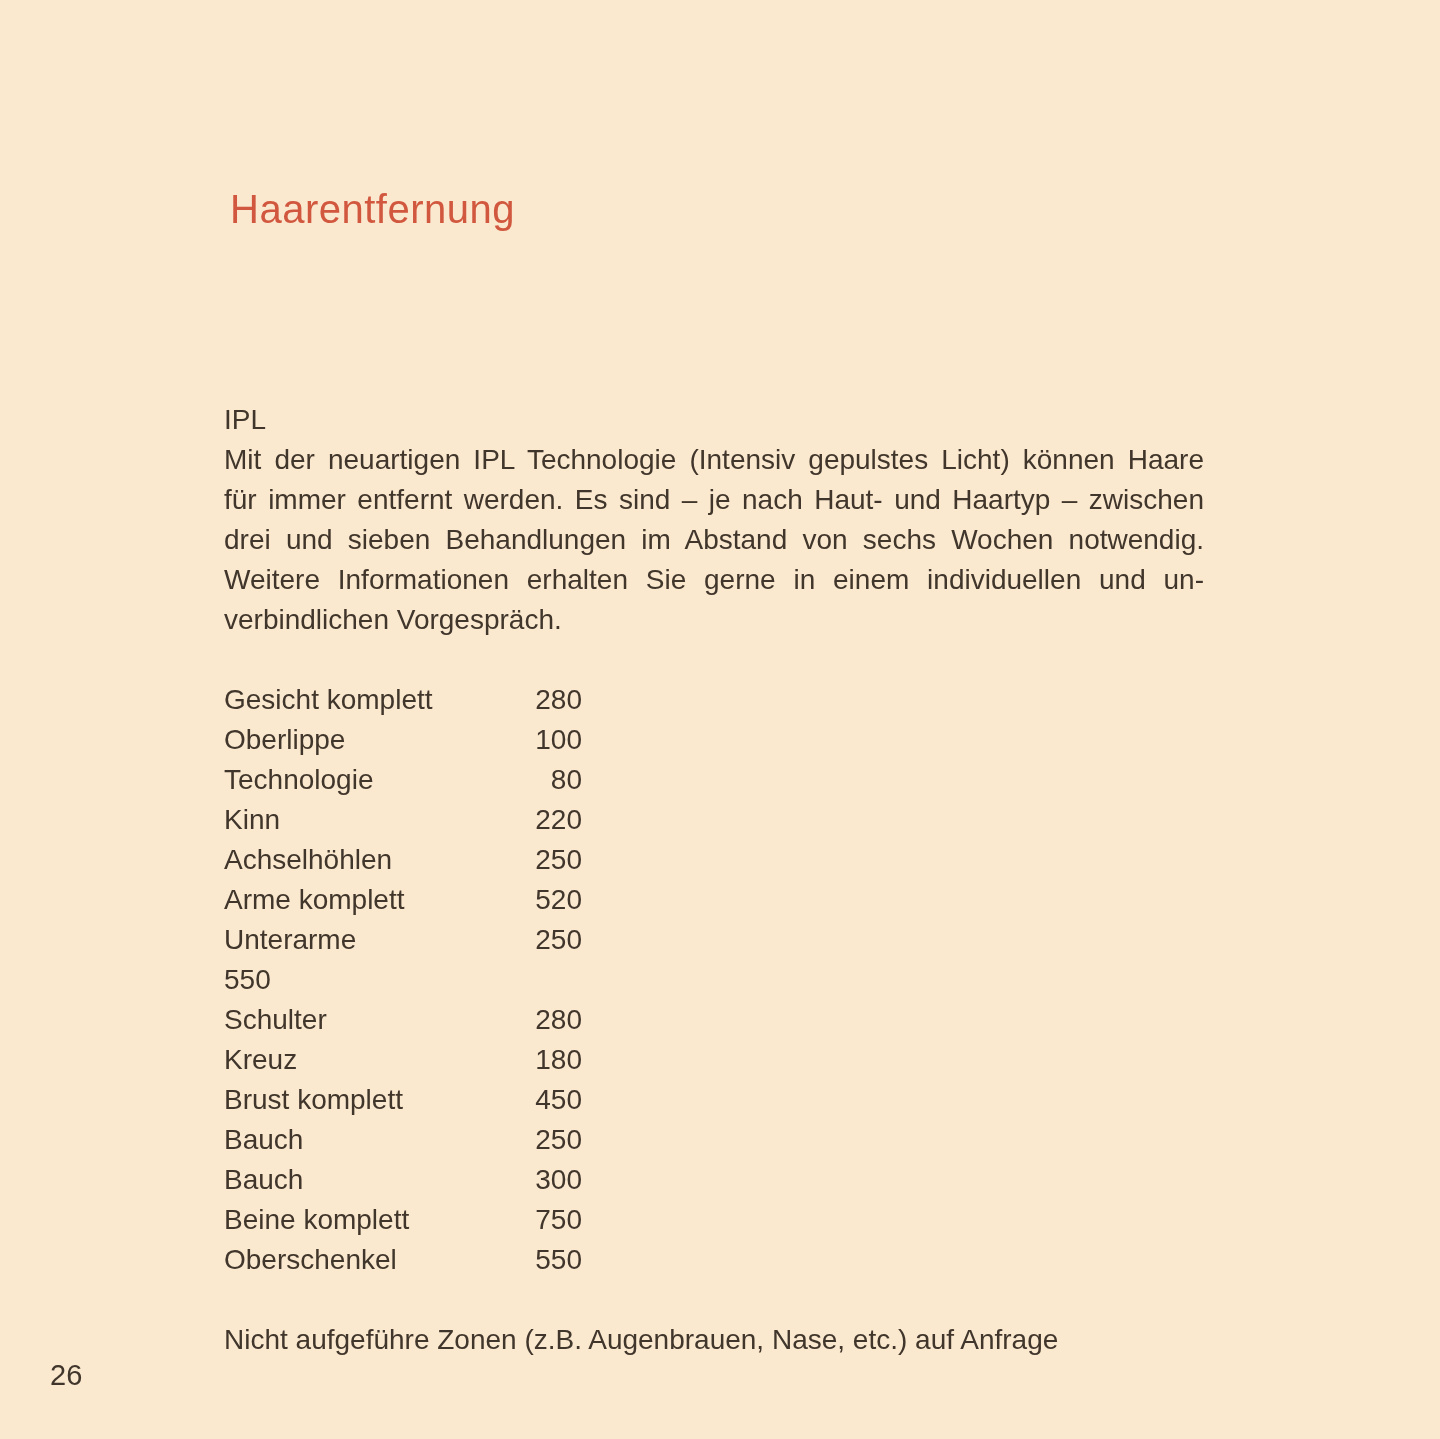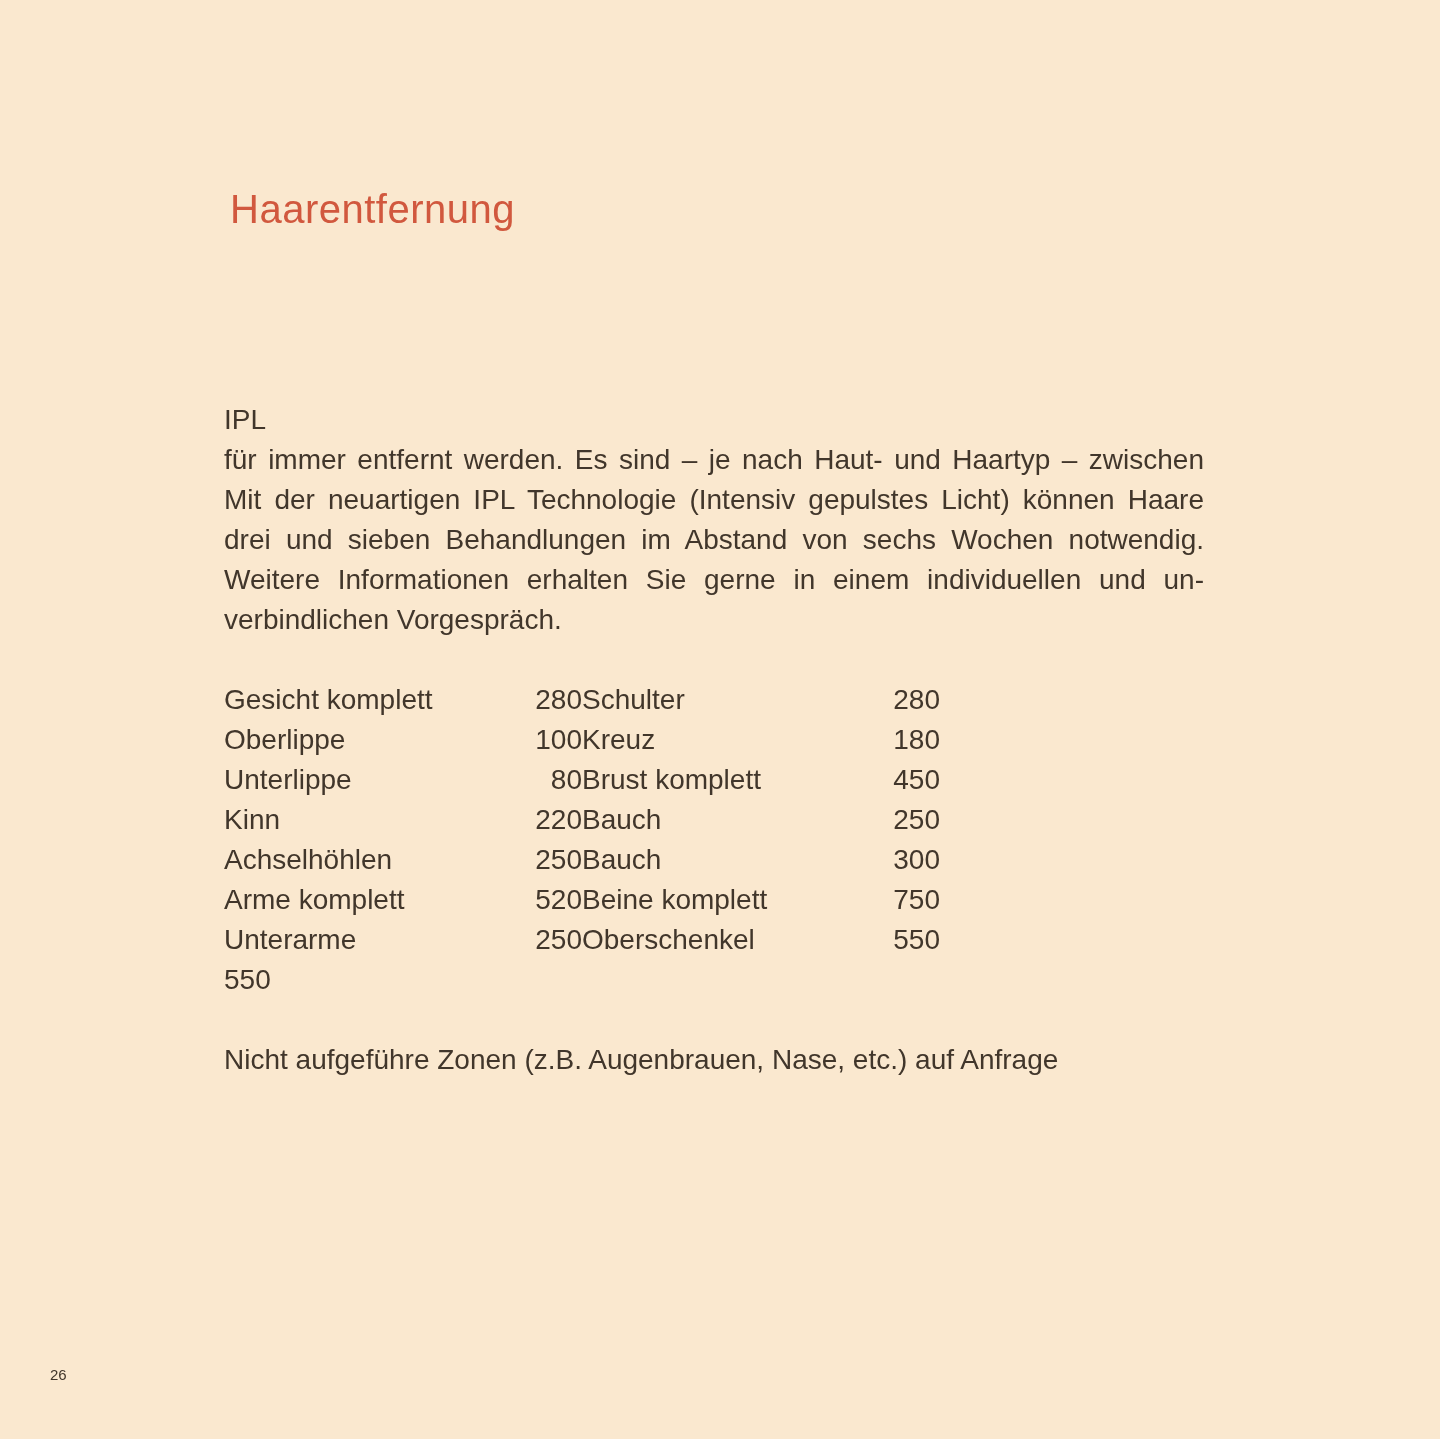--- a/index.html
+++ b/index.html
@@ -44,74 +44,75 @@
   .para-line.last {
     text-align: right;
     text-align-last: left;
   }
   .spacer {
     height: 40px;
   }
   .price-columns {
     display: flex;
     justify-content: flex-start;
+    flex-direction: column;
   }
   .price-col {
     width: 358px;
   }
   .price-row {
     display: flex;
     justify-content: space-between;
     height: 40px;
   }
   .price-row .lbl { text-align: left; }
   .price-row .amt { text-align: right; }
   .note-line {
     height: 40px;
   }
   .page-number {
     position: absolute;
     left: 50px;
     top: 1360px;
-    font-size: 15px;
+    font-size: 29px;
     line-height: 30px;
   }
 </style>
 </head>
 <body>
 
 <h1 class="page-title">Haarentfernung</h1>
 
 <div class="content">
 
   <div class="section-heading">IPL</div>
 
   <div>
+    <div class="para-line">Mit der neuartigen IPL Technologie (Intensiv gepulstes Licht) können Haare</div>
     <div class="para-line">für immer entfernt werden. Es sind – je nach Haut- und Haartyp – zwischen</div>
-    <div class="para-line">Mit der neuartigen IPL Technologie (Intensiv gepulstes Licht) können Haare</div>
     <div class="para-line">drei und sieben Behandlungen im Abstand von sechs Wochen notwendig.</div>
     <div class="para-line">Weitere Informationen erhalten Sie gerne in einem individuellen und un-</div>
     <div class="para-line last">verbindlichen Vorgespräch.</div>
   </div>
 
   <div class="spacer"></div>
 
   <div class="price-columns">
 
     <div class="price-col">
       <div class="price-row">
         <span class="lbl">Gesicht komplett</span>
         <span class="amt">280</span>
       </div>
       <div class="price-row">
         <span class="lbl">Oberlippe</span>
         <span class="amt">100</span>
       </div>
       <div class="price-row">
-        <span class="lbl">Unterlippe</span>
+        <span class="lbl">Technologie</span>
         <span class="amt">80</span>
       </div>
       <div class="price-row">
         <span class="lbl">Kinn</span>
         <span class="amt">220</span>
       </div>
       <div class="price-row">
         <span class="lbl">Achselhöhlen</span>
         <span class="amt">250</span>
       </div>

